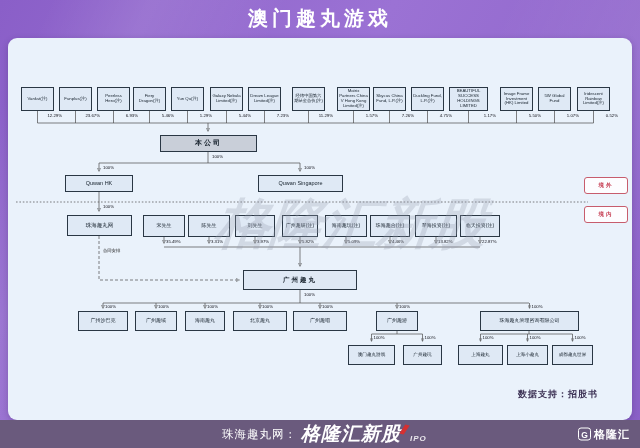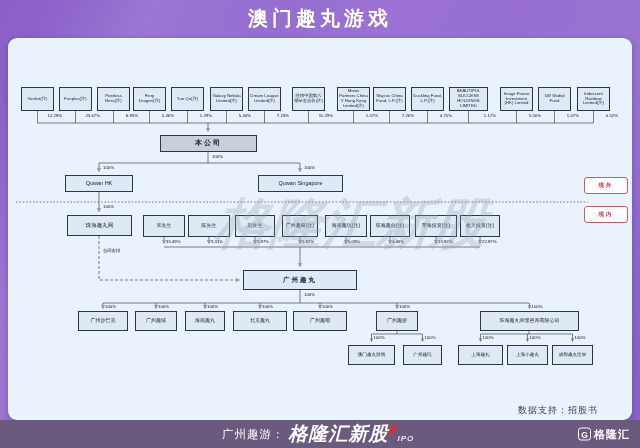--- a/index.html
+++ b/index.html
@@ -31,21 +31,21 @@
   .vie-label{position:absolute;z-index:3;font-size:4.3px;color:#222;}
   .watermark{position:absolute;left:216px;top:188px;z-index:6;pointer-events:none;white-space:nowrap;
        font-size:54px;font-weight:bold;font-style:italic;color:rgba(152,158,175,.30);
        letter-spacing:0px;transform:skewX(-6deg);}
   .watermark .wm-sup{font-size:20px;vertical-align:28px;}
   .pill{position:absolute;z-index:4;width:42px;height:15px;border:1px solid #c75d6d;border-radius:3px;
        background:#fdfdff;color:#c3344a;font-size:5.5px;font-weight:bold;letter-spacing:2px;
        display:flex;align-items:center;justify-content:center;}
   .pill.top{left:584px;top:177px;}
   .pill.bot{left:584px;top:206px;}
-  .data-support{position:absolute;right:42px;top:404px;z-index:3;font-size:9px;font-weight:normal;
+  .data-support{position:absolute;right:42px;top:388px;z-index:3;font-size:9px;font-weight:bold;
        color:#3e3356;letter-spacing:1px;}
   .bottombar{position:absolute;left:0;top:420px;width:640px;height:28px;z-index:5;
        background:var(--bar-bg,#6a5a7d);display:flex;align-items:center;}
   .credit{margin-left:222px;color:#fff;font-size:11.5px;letter-spacing:1px;}
   .brand{color:#fff;font-size:19px;font-weight:bold;font-style:italic;letter-spacing:1px;margin-left:4px;}
   .brand-tick{display:inline-block;width:5px;height:9px;background:var(--accent-red,#e5484d);
        transform:skewX(-25deg) rotate(12deg);margin-left:1px;margin-bottom:9px;}
   .ipo{color:rgba(255,255,255,.85);font-size:8px;font-weight:bold;font-style:italic;
        margin-left:3px;margin-top:8px;letter-spacing:1px;}
   .glh-logo{position:absolute;right:10px;top:50%;transform:translateY(-50%);
@@ -208,21 +208,21 @@
     </div>
   <div class="watermark">
     <span>格隆汇新股</span><span class="wm-sup">′</span>
   </div>
   <div class="pill top">境外</div>
   <div class="pill bot">境内</div>
   <div class="data-support">数据支持：招股书</div>
 </div>
 
 <div class="bottombar">
-  <span class="credit">广州趣游：</span>
+  <span class="credit">珠海趣丸网：</span>
   <span class="brand">格隆汇新股</span>
   <span class="brand-tick"></span>
   <span class="ipo">IPO</span>
   <span class="glh-logo">
     <span class="glh-g">G</span>
     <span class="glh-t">格隆汇</span>
   </span>
 </div>
 
 </body></html>

